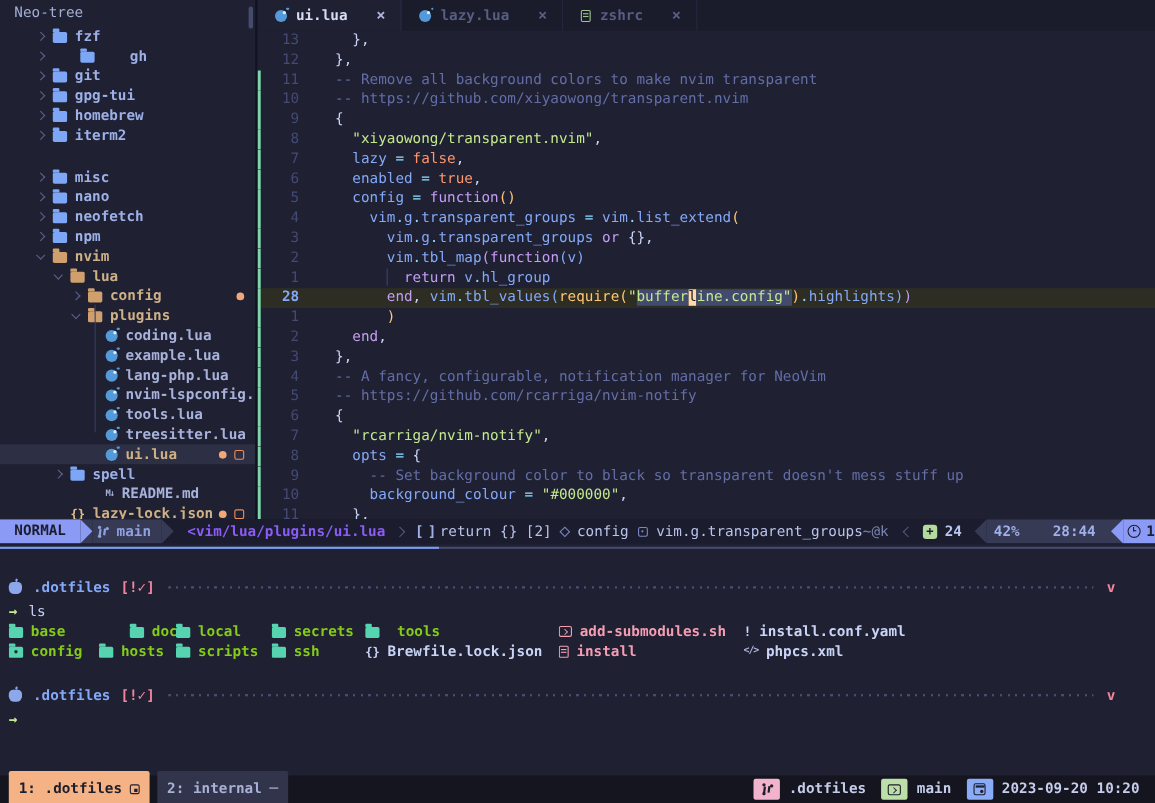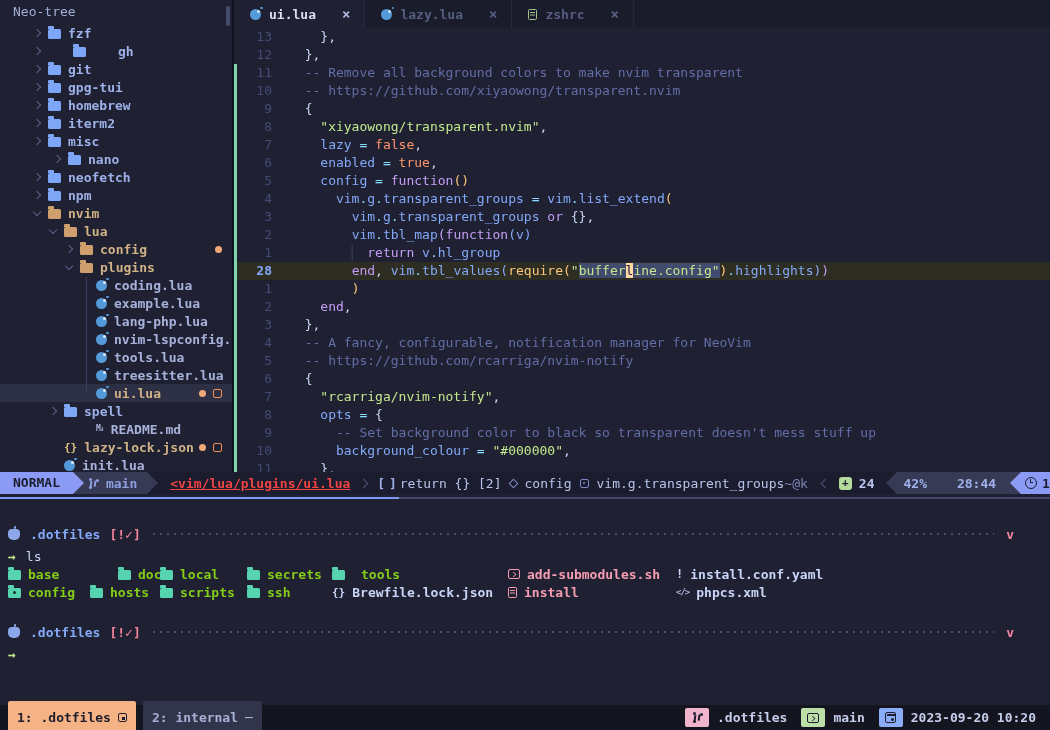--- a/index.html
+++ b/index.html
@@ -100,21 +100,21 @@
   .s-guide{color:#3b4261;}
 
   
   #statusline{height:22px;flex:none;background:var(--bg-status);display:flex;align-items:center;overflow:hidden;}
   .sl-mode{background:var(--chip);color:#1b1c2d;font-weight:700;padding:0 13px;height:22px;line-height:22px;flex:none;}
   .tri{position:relative;width:11px;height:22px;flex:none;}
   .tri i{position:absolute;top:0;left:0;border-top:11px solid transparent;border-bottom:11px solid transparent;}
   .tri.t1{background:var(--seg);} .tri.t1 i{border-left:11px solid var(--chip);}
   .tri.t2 i{border-left:11px solid var(--seg);}
   .sl-branch{background:var(--seg);height:22px;display:flex;align-items:center;gap:7px;padding:0 10px 0 4px;color:#8fa0e0;font-weight:700;flex:none;}
-  .sl-path{margin-left:12px;color:#ef4444;font-weight:600;flex:none;text-decoration:underline;}
+  .sl-path{margin-left:12px;color:#8b5cf6;font-weight:600;flex:none;}
   .bigchev{width:7px;height:7px;border-right:1.8px solid #4e5577;border-bottom:1.8px solid #4e5577;flex:none;margin:0 10px;}
   .bigchev.r{transform:rotate(-45deg);} .bigchev.l{transform:rotate(135deg);}
   .sl-crumbs{display:flex;align-items:center;gap:5px;color:#b9c3ea;flex:none;}
   .sl-right{margin-left:auto;display:flex;align-items:center;height:22px;flex:none;}
   .sl-reg{color:#7b84b4;margin-right:4px;}
   .sl-added{color:#bac6f0;font-weight:600;margin:0 12px 0 7px;}
   .tri-l{position:relative;width:11px;height:22px;flex:none;}
   .tri-l i{position:absolute;top:0;left:0;border-top:11px solid transparent;border-bottom:11px solid transparent;}
   .tri-l.g i{border-right:11px solid var(--seg);}
   .tri-l.b{background:var(--seg);} .tri-l.b i{border-right:11px solid var(--chip);}
@@ -182,26 +182,26 @@
           <div class="trow" style="padding-left: 32px;">
             <span class="chev r"></span>
             <span class="i-f fb"></span>
             <span class="tlabel lb">homebrew</span>
           </div>
           <div class="trow" style="padding-left: 32px;">
             <span class="chev r"></span>
             <span class="i-f fb"></span>
             <span class="tlabel lb">iterm2</span>
           </div>
-          <div class="trow" style="padding-left: 32px;">
+          <div class="trow" style="padding-left: 32px; margin-top: 20px;">
             <span class="chev r"></span>
             <span class="i-f fb"></span>
             <span class="tlabel lb">misc</span>
           </div>
-          <div class="trow" style="padding-left: 52px;">
+          <div class="trow" style="padding-left: 32px;">
             <span class="chev r"></span>
             <span class="i-f fb"></span>
             <span class="tlabel lb">nano</span>
           </div>
           <div class="trow" style="padding-left: 32px;">
             <span class="chev r"></span>
             <span class="i-f fb"></span>
             <span class="tlabel lb">neofetch</span>
           </div>
           <div class="trow" style="padding-left: 32px;">

